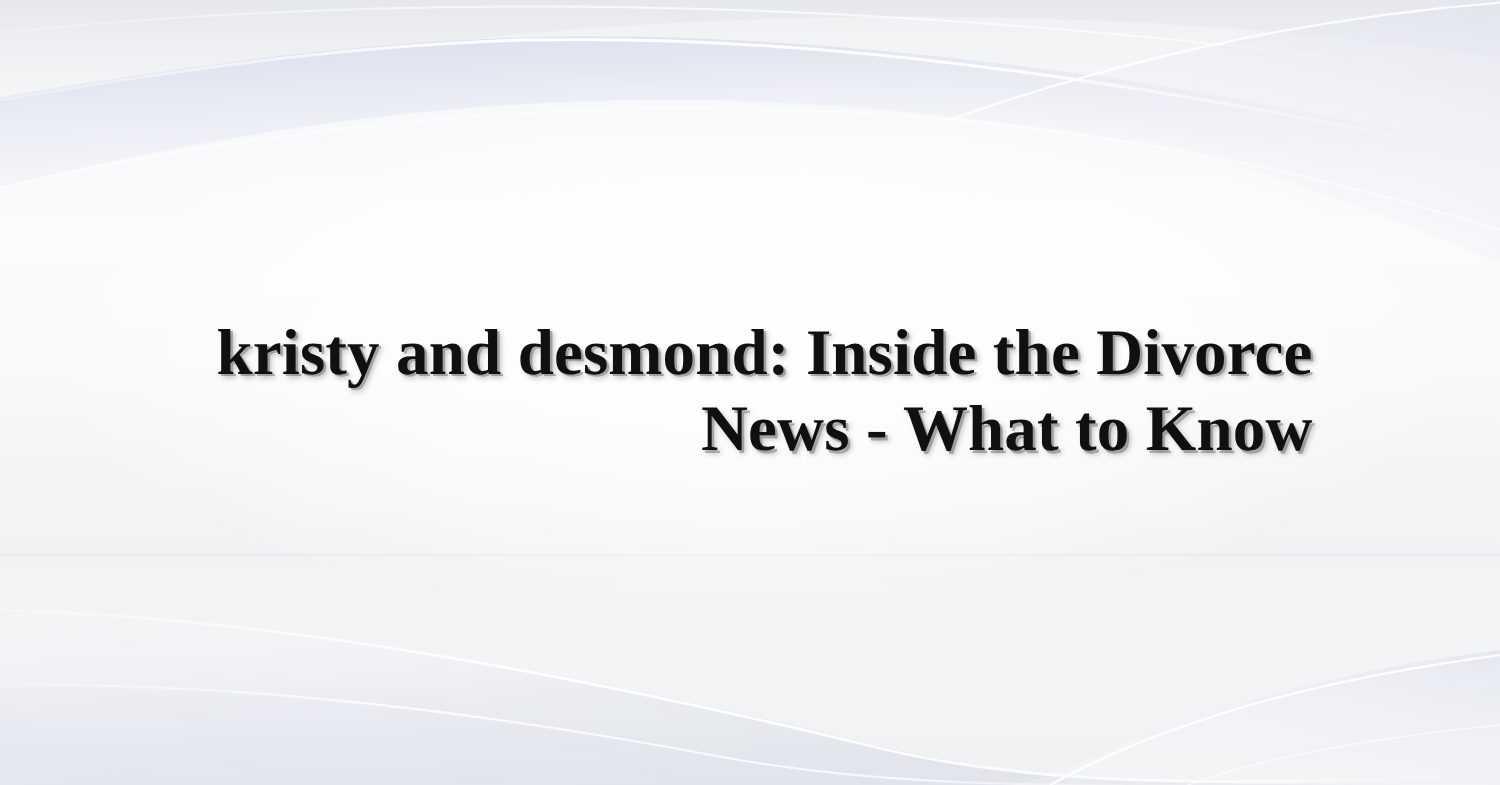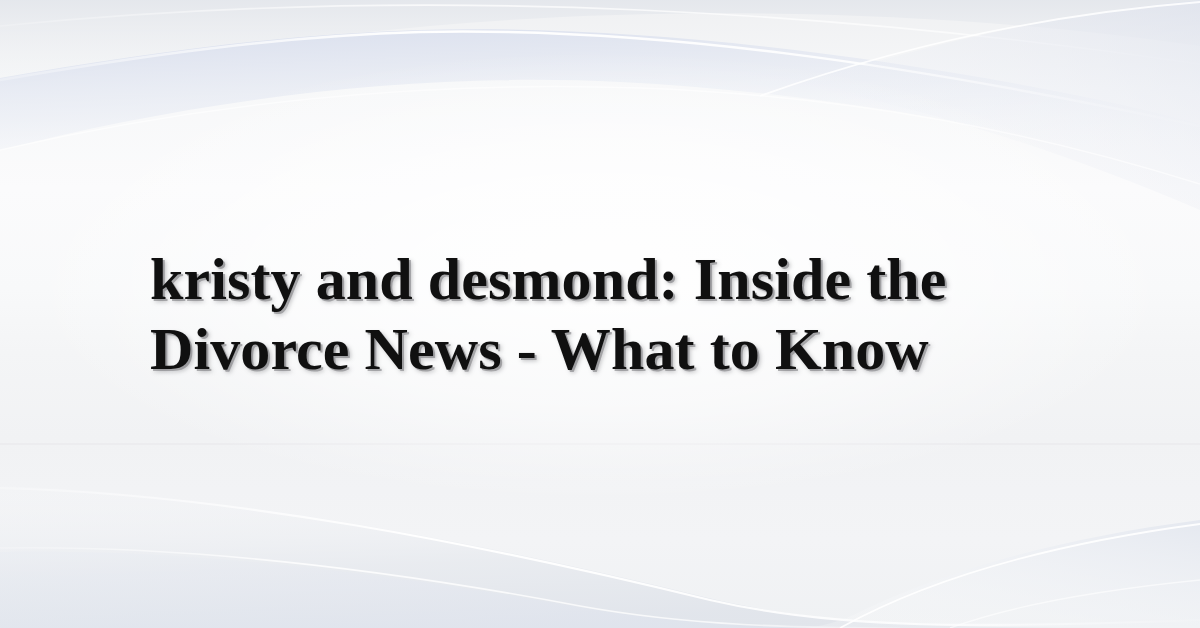--- a/index.html
+++ b/index.html
@@ -64,24 +64,24 @@
     display: flex;
     align-items: center;
     justify-content: center;
     padding: 0 120px;
     box-sizing: border-box;
   }
 
   .headline {
     margin: 0;
     width: 900px;
-    text-align: left;
+    text-align: right;
     font-family: "Liberation Serif", "DejaVu Serif", serif;
     font-weight: 700;
-    font-size: 60px;
+    font-size: 52px;
     line-height: 1.17;
     letter-spacing: 0.1px;
     color: #101010;
     text-shadow:
       2px 2px 0 rgba(120,120,124,0.55),
       3px 3px 4px rgba(90,90,95,0.35);
     word-break: normal;
   }
 </style>
 </head>

